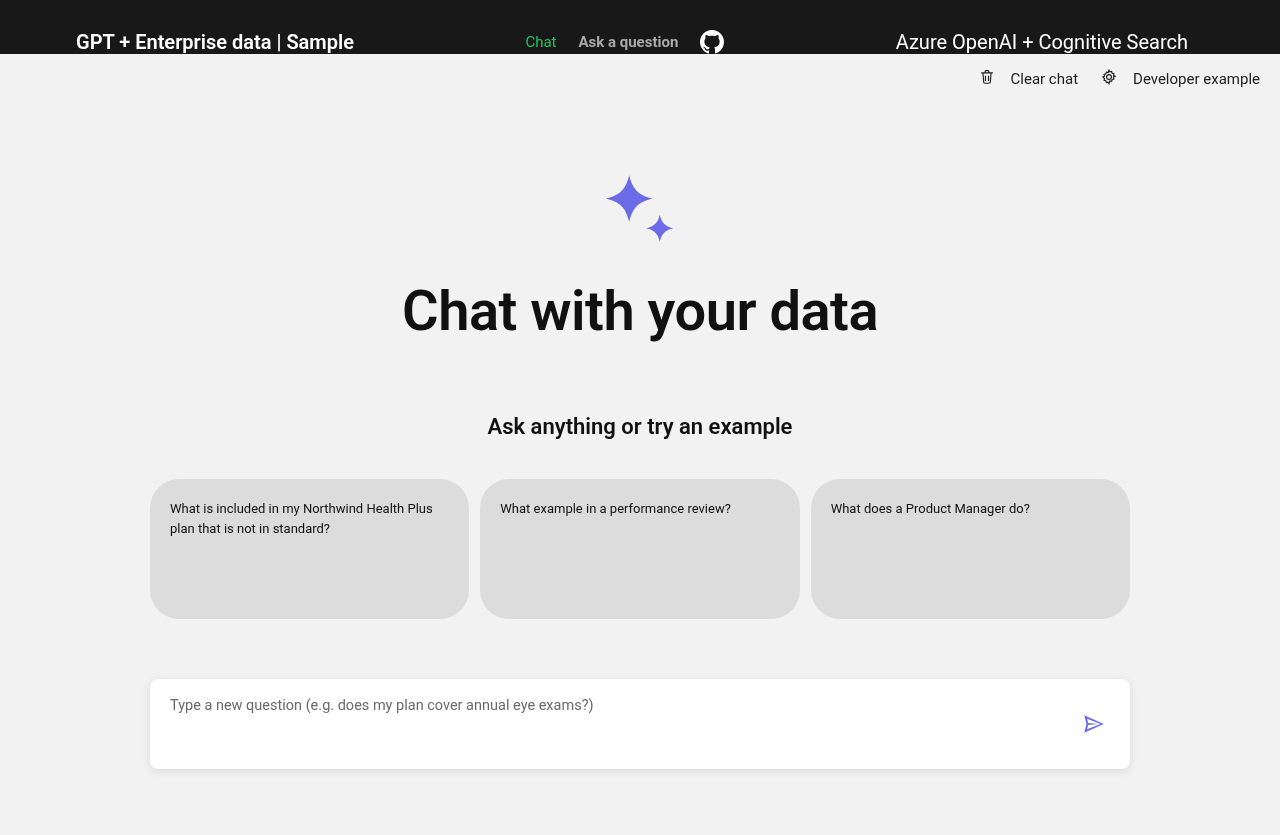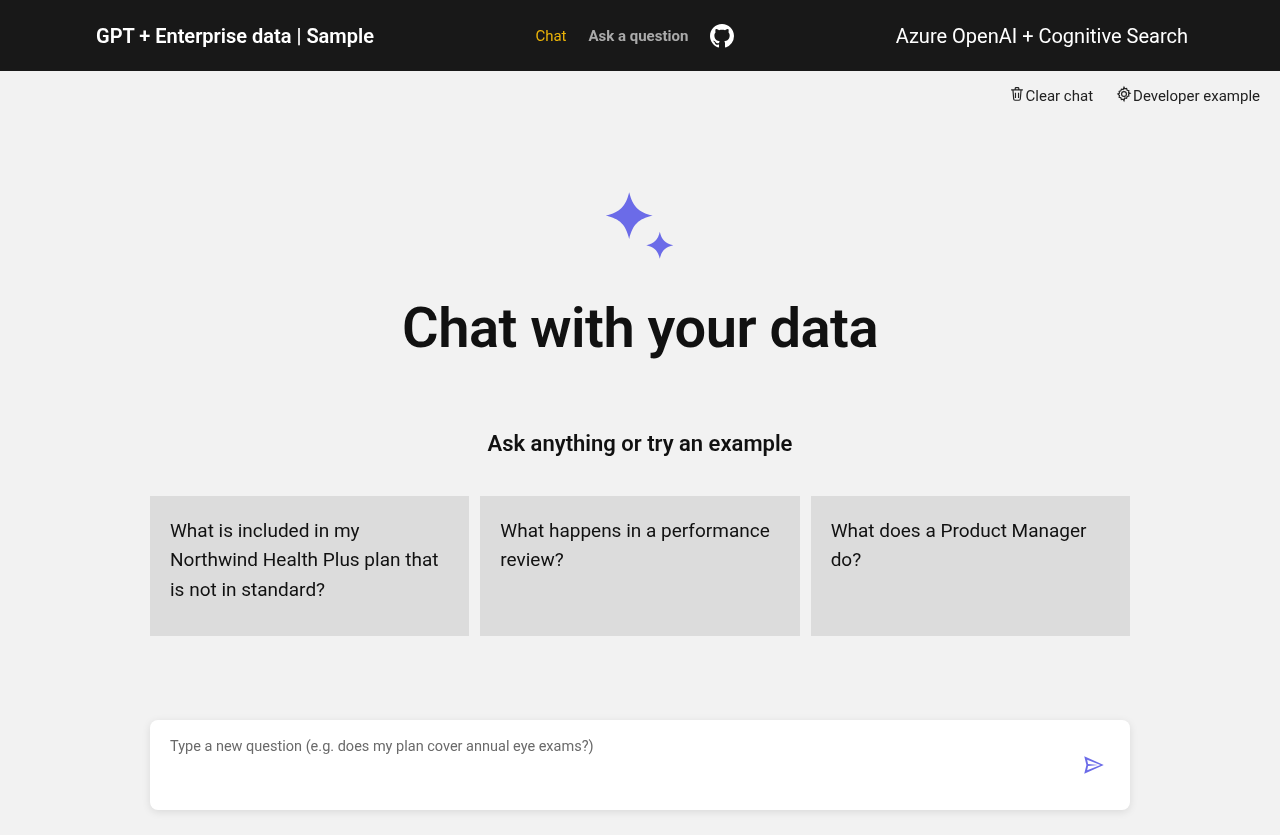--- a/index.html
+++ b/index.html
@@ -1,46 +1,46 @@
 <!DOCTYPE html>
 <html><head>
 <meta charset="utf-8">
 <style>
   * { box-sizing: border-box; margin: 0; padding: 0; }
   html, body { width: 1280px; height: 835px; font-family: "Segoe UI", -apple-system, BlinkMacSystemFont, Roboto, sans-serif; background: #f2f2f2; color: #111; overflow: hidden; }
 
   
   .header {
-    height: 71px;
+    height: 54px;
     background: #181818;
     color: #fff;
     display: flex;
-    align-items: center;
+    align-items: flex-end;
     justify-content: space-between;
-    padding: 0 32px 0 96px;
+    padding: 0 32px 0 76px;
   }
   .header-left { font-size: 20px; font-weight: 600; }
   .header-center { display: flex; align-items: center; gap: 22px; }
   .header-center .nav-link { font-size: 15px; font-weight: 400; cursor: pointer; }
-  .header-center .nav-link.active { color: #eab308; }
+  .header-center .nav-link.active { color: #22c55e; }
   .header-center .nav-link.dim { color: #aaaaaa; font-weight: bold; }
   .header-center .gh-icon { width: 24px; height: 24px; display: inline-flex; align-items: center; justify-content: center; }
   .header-right { font-size: 20px; padding-right: 60px; }
 
   
   .toolbar {
     display: flex;
     justify-content: flex-end;
     align-items: center;
     gap: 22px;
     padding: 14px 20px 0 0;
     font-size: 15px;
     color: #222;
   }
-  .toolbar-btn { display: inline-flex; align-items: center; gap: 0; cursor: pointer; }
+  .toolbar-btn { display: inline-flex; align-items: center; gap: 15px; cursor: pointer; }
   .toolbar-btn svg { width: 18px; height: 18px; }
 
   
   .main {
     width: 980px;
     margin: 0 auto;
     text-align: center;
     padding-top: 78px;
   }
   .sparkle-wrap { display: flex; justify-content: center; margin-bottom: 20px; }
@@ -52,28 +52,29 @@
     display: flex;
     gap: 11px;
     margin-top: 40px;
     padding: 0;
   }
   .example-card {
     flex: 1 1 0;
     background: #dcdcdc;
     text-align: left;
     padding: 20px 20px;
-    font-size: 19px;
+    font-size: 13px;
     line-height: 1.55;
     cursor: pointer;
     min-height: 140px;
+    border-radius: 29px;
   }
 
   .input-row {
-    margin-top: 84px;
+    margin-top: 60px;
     position: relative;
   }
   .chat-input {
     width: 100%;
     height: 90px;
     border: none;
     border-radius: 8px;
     background: #ffffff;
     box-shadow: 0 2px 8px rgba(0,0,0,0.10);
     padding: 18px 70px 18px 20px;
@@ -141,21 +142,21 @@
         <path d="M72 52 C74 61 78 65 87 67 C78 69 74 73 72 82 C70 73 66 69 57 67 C66 65 70 61 72 52 Z"></path>
       </g>
     </svg>
   </div>
 
   <h1 class="big-title">Chat with your data</h1>
   <div class="subtitle">Ask anything or try an example</div>
 
   <div class="examples">
     <div class="example-card">What is included in my Northwind Health Plus plan that is not in standard?</div>
-    <div class="example-card">What happens in a performance review?</div>
+    <div class="example-card">What example in a performance review?</div>
     <div class="example-card">What does a Product Manager do?</div>
   </div>
 
   <div class="input-row">
     <textarea class="chat-input" placeholder="Type a new question (e.g. does my plan cover annual eye exams?)" style=""></textarea>
     <div class="send-btn">
       <span>
         <svg viewBox="0 0 24 24" fill="#6b6be8">
             <path d="M3 20l18-8L3 4l2 8-2 8zm3.5-7l9.5-1-9.5-1-.8-3.8L18 12 5.7 16.8l.8-3.8z"></path>
           </svg>

